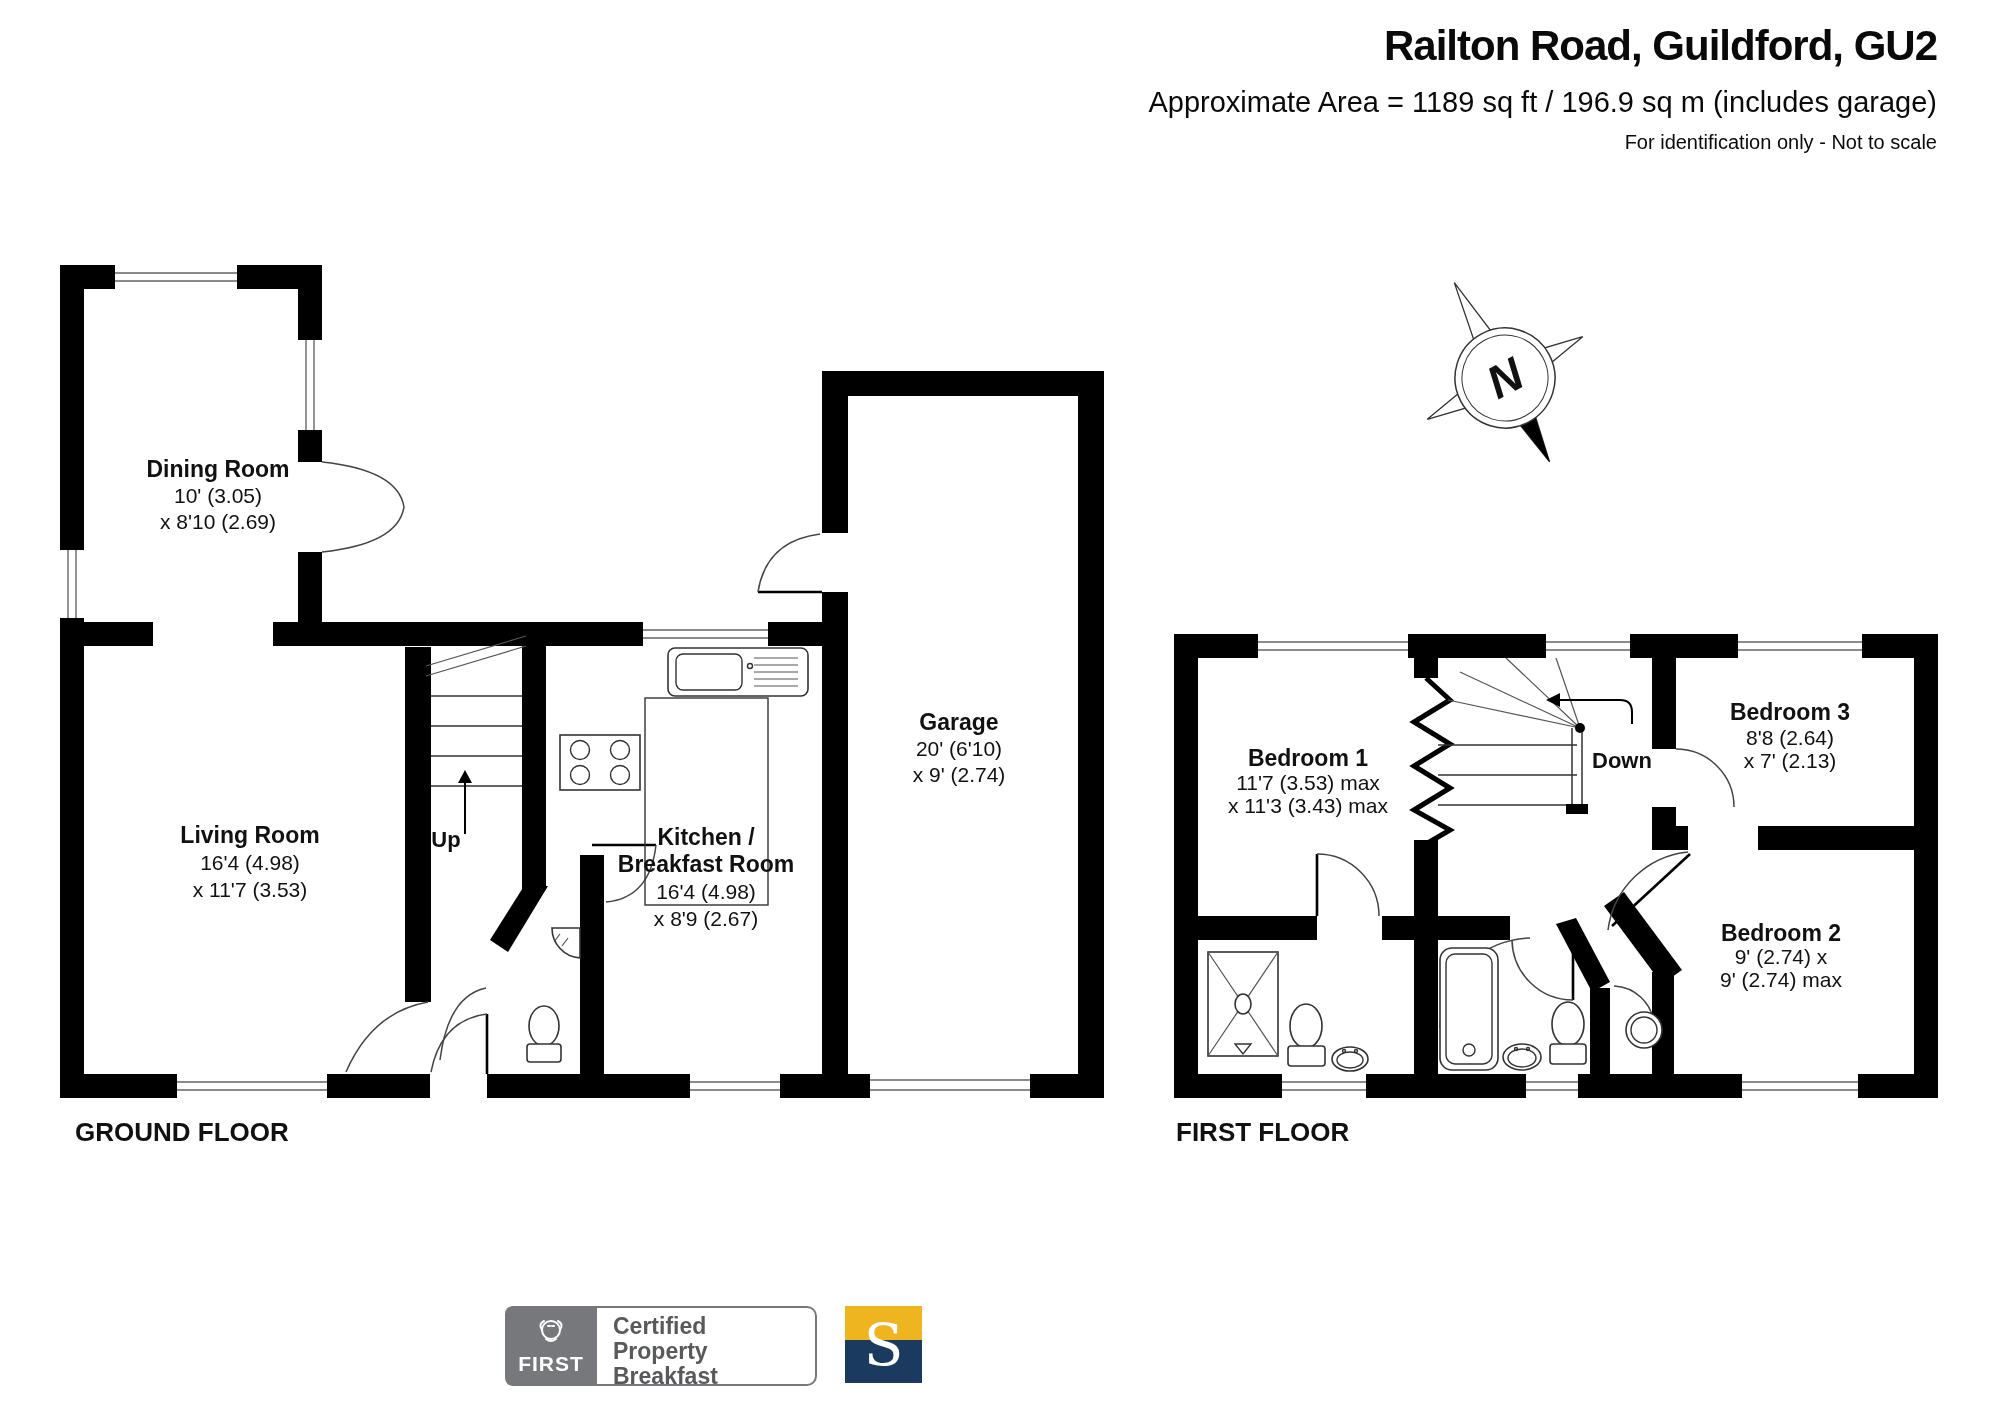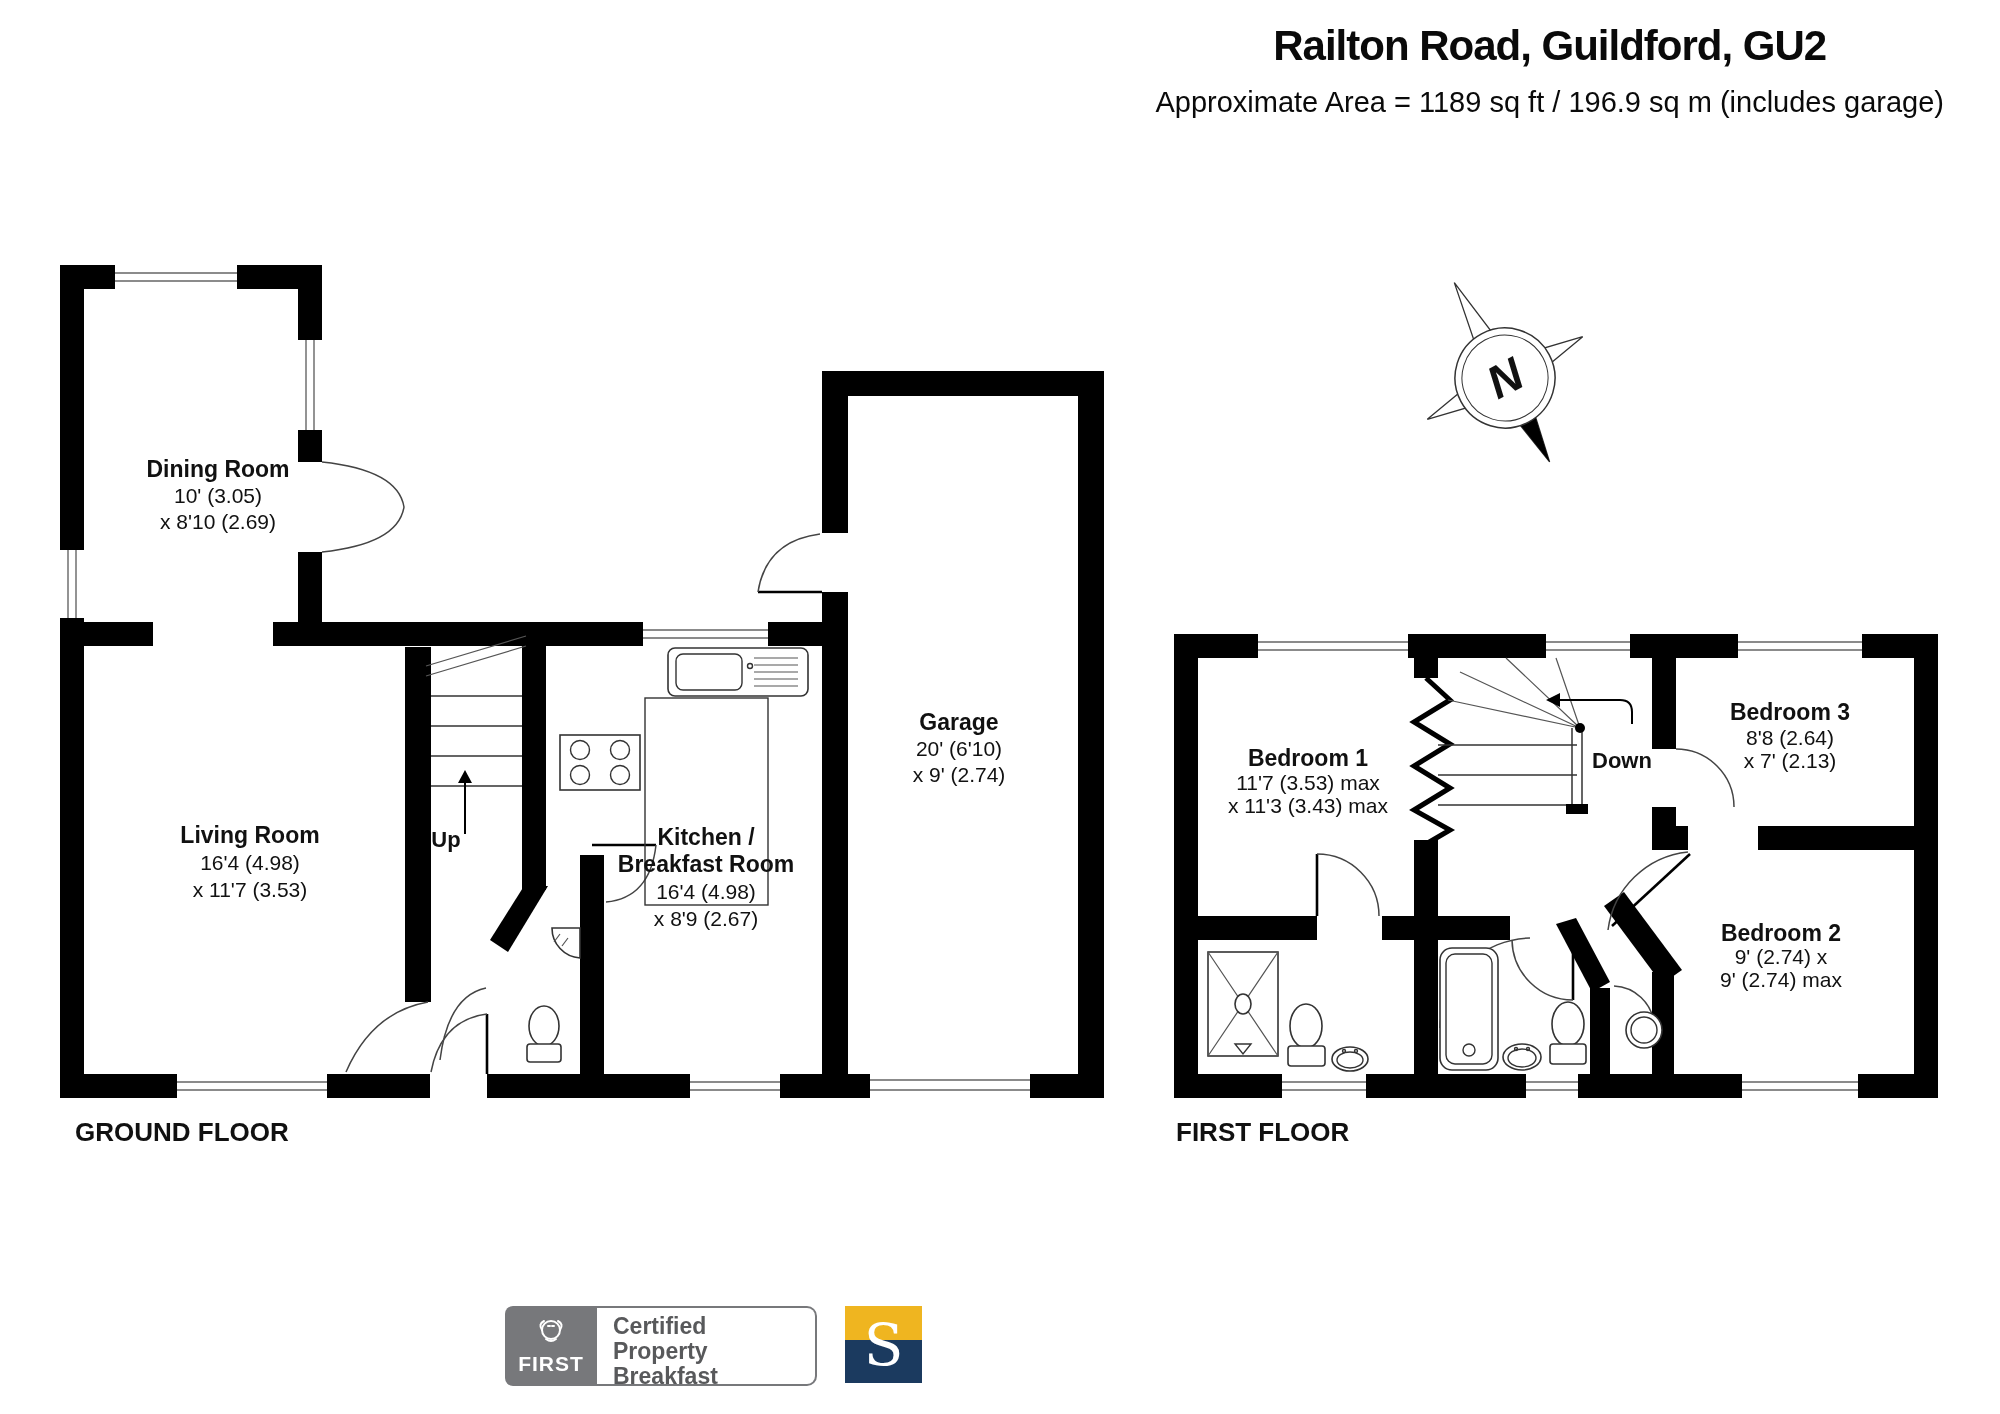--- a/index.html
+++ b/index.html
@@ -1,18 +1,18 @@
 <!DOCTYPE html>
 <html><head>
 <meta charset="utf-8">
 <style>
   html,body{margin:0;padding:0;background:#fff;}
   .page{position:relative;width:2000px;height:1414px;background:#fff;overflow:hidden;
         font-family:"Liberation Sans",sans-serif;color:#111;}
-  .header{position:absolute;top:22px;right:56px;text-align:center;margin-left:33px;}
+  .header{position:absolute;top:22px;right:63px;text-align:right;margin-left:33px;}
   .title{font-size:42px;font-weight:bold;letter-spacing:-1px;color:#0a0a0a;}
   .area{font-size:29px;margin-top:16px;color:#0a0a0a;}
   .note{font-size:20px;margin-top:12px;color:#0a0a0a;}
   svg.plan{position:absolute;left:0;top:0;}
   
   .w{fill:#000;stroke:none;}
   .win{fill:#fff;}
   .wl{stroke:#666;stroke-width:1.4;fill:none;}
   .arc{stroke:#444;stroke-width:1.5;fill:none;}
   .leaf{stroke:#000;stroke-width:2.6;fill:none;}
@@ -40,20 +40,21 @@
              font-family:"DejaVu Serif",serif;font-size:58px;color:#fff;}
 </style>
 </head>
 <body>
 
 <div class="page">
 
   <div class="header">
     <div class="title">Railton Road, Guildford, GU2</div>
     <div class="area">Approximate Area = 1189 sq ft / 196.9 sq m (includes garage)</div>
+    <div class="note">For identification only - Not to scale</div>
   </div>
 
   <svg class="plan" width="2000" height="1414" viewBox="0 0 2000 1414">
 
     <g>
 
       <g>
         <rect class="w" x="60" y="265" width="24" height="833"></rect>
         <rect class="w" x="60" y="265" width="262" height="24"></rect>
         <rect class="w" x="298" y="265" width="24" height="357"></rect>

